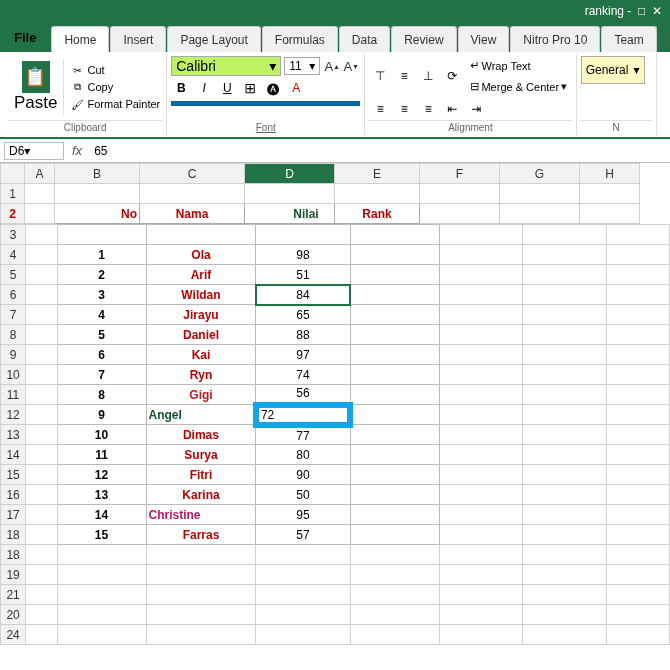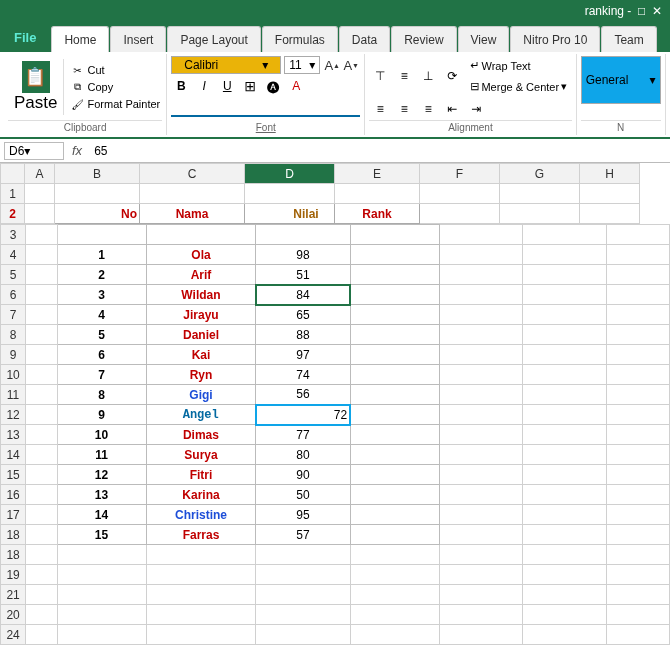--- a/index.html
+++ b/index.html
@@ -20,21 +20,21 @@
     
     .ribbon-tabs {
       background: #217346;
       display: flex;
       align-items: flex-end;
       height: 30px;
       padding-left: 0;
     }
     .file-btn {
       background: #217346;
-      color: #5eead4;
+      color: #000000;
       padding: 5px 14px;
       font-weight: bold;
       font-size: 13px;
       cursor: pointer;
       height: 100%;
       display: flex;
       align-items: center;
     }
     .ribbon-tab {
       background: #f0f0f0;
@@ -139,28 +139,28 @@
       min-width: 180px;
     }
     .font-top {
       display: flex;
       align-items: center;
       gap: 3px;
       margin-bottom: 2px;
     }
     .font-name-box {
       border: 1px solid #aaa;
-      padding: 1px 12px;
+      padding: 1px 4px;
       width: 110px;
-      font-size: 12px;
+      font-size: 14px;
       display: flex;
       align-items: center;
       justify-content: space-between;
       cursor: pointer;
-      background: #eab308;
+      background: #bef264;
     }
     .font-size-box {
       border: 1px solid #aaa;
       padding: 1px 4px;
       width: 36px;
       font-size: 12px;
       display: flex;
       align-items: center;
       justify-content: space-between;
       cursor: pointer;
@@ -195,24 +195,24 @@
       cursor: pointer;
       border: 1px solid transparent;
     }
     .fmt-bold { font-weight: bold; }
     .fmt-italic { font-style: italic; }
     .fmt-underline { text-decoration: underline; }
     .font-label {
       font-size: 10px;
       color: #666;
       text-align: center;
-      border-top: 2px solid #0369a1;
+      border-top: 5px solid #0369a1;
       width: 100%;
       margin-top: auto;
-      padding-top: 5px;
+      padding-top: 16px;
       text-decoration: underline;
     }
 
     
     .align-group {
       display: flex;
       flex-direction: column;
       border-right: 1px solid #ddd;
       padding: 2px 4px;
       min-width: 120px;
@@ -285,28 +285,28 @@
       font-size: 10px;
       color: #666;
       text-align: center;
       border-top: 1px solid #ddd;
       width: 100%;
       margin-top: auto;
       padding-top: 1px;
     }
     .general-box {
       border: 1px solid #aaa;
-      padding: 16px 4px;
+      padding: 6px 4px;
       font-size: 12px;
       display: flex;
       align-items: center;
       justify-content: space-between;
       cursor: pointer;
-      background: #0ea5e9;
-      width: 80px;
+      background: #fef9c3;
+      width: 64px;
     }
 
     
     .formula-bar {
       display: flex;
       align-items: center;
       border-bottom: 1px solid #bbb;
       height: 24px;
       padding: 0 4px;
       gap: 4px;
@@ -536,21 +536,21 @@
           <td></td>
           <td></td>
           <td></td>
         </tr>
 
         <tr class="cell-header-row">
           <td class="row-header">2</td>
           <td></td>
           <td style="font-weight:bold;color:#c00000;text-align:right;border:1px solid #aaa;">No</td>
           <td style="font-weight:bold;color:#c00000;text-align:center;border:1px solid #aaa;">Nama</td>
-          <td style="font-weight:bold;color:#a16207;border:1px solid #aaa;padding-left:35px;">Nilai</td>
+          <td style="font-weight:bold;color:#14532d;border:1px solid #aaa;padding-left:35px;">Nilai</td>
           <td style="font-weight:bold;color:#c00000;text-align:center;border:1px solid #aaa;">Rank</td>
           <td></td>
           <td></td>
           <td></td>
         </tr>
       </tbody>
     </table>
     <table style="border-collapse:collapse;table-layout:fixed;width:100%;">
       <colgroup>
         <col style="width:24px">
@@ -649,33 +649,33 @@
       <td style="text-align:center;border:1px solid #bbb;">74</td>
       <td style="border:1px solid #bbb;"></td>
       <td></td>
       <td></td>
       <td></td>
     </tr>
           <tr>
       <td class="row-header">11</td>
       <td></td>
       <td style="text-align:center;font-weight:bold;border:1px solid #bbb;">8</td>
-      <td style="text-align:center;font-weight:bold;color:#1d4ed8;border:1px solid #bbb;">Gigi</td>
+      <td style="text-align:center;font-weight:bold;color:#b91c1c;border:1px solid #bbb;">Gigi</td>
       <td style="text-align:center;border:1px solid #bbb;">56</td>
       <td style="border:1px solid #bbb;"></td>
       <td></td>
       <td></td>
       <td></td>
     </tr>
           <tr>
       <td class="row-header">12</td>
       <td></td>
       <td style="text-align:center;font-weight:bold;border:1px solid #bbb;">9</td>
-      <td style="text-align:center;font-weight:bold;color:#0369a1;border:1px solid #bbb;font-family:Liberation Mono, monospace;">Angel</td>
-      <td style="text-align:right;border:2px solid #0ea5e9;">72</td>
+      <td style="text-align:left;font-weight:bold;color:#14532d;border:1px solid #bbb;">Angel</td>
+      <td style="text-align:left;border:6px solid #0ea5e9;">72</td>
       <td style="border:1px solid #bbb;"></td>
       <td></td>
       <td></td>
       <td></td>
     </tr>
           <tr>
       <td class="row-header">13</td>
       <td></td>
       <td style="text-align:center;font-weight:bold;border:1px solid #bbb;">10</td>
       <td style="text-align:center;font-weight:bold;color:#c00000;border:1px solid #bbb;">Dimas</td>
@@ -715,21 +715,21 @@
       <td style="text-align:center;border:1px solid #bbb;">50</td>
       <td style="border:1px solid #bbb;"></td>
       <td></td>
       <td></td>
       <td></td>
     </tr>
           <tr>
       <td class="row-header">17</td>
       <td></td>
       <td style="text-align:center;font-weight:bold;border:1px solid #bbb;">14</td>
-      <td style="text-align:center;font-weight:bold;color:#1d4ed8;border:1px solid #bbb;">Christine</td>
+      <td style="text-align:left;font-weight:bold;color:#be185d;border:1px solid #bbb;">Christine</td>
       <td style="text-align:center;border:1px solid #bbb;">95</td>
       <td style="border:1px solid #bbb;"></td>
       <td></td>
       <td></td>
       <td></td>
     </tr>
           <tr>
       <td class="row-header">18</td>
       <td></td>
       <td style="text-align:center;font-weight:bold;border:1px solid #bbb;">15</td>

